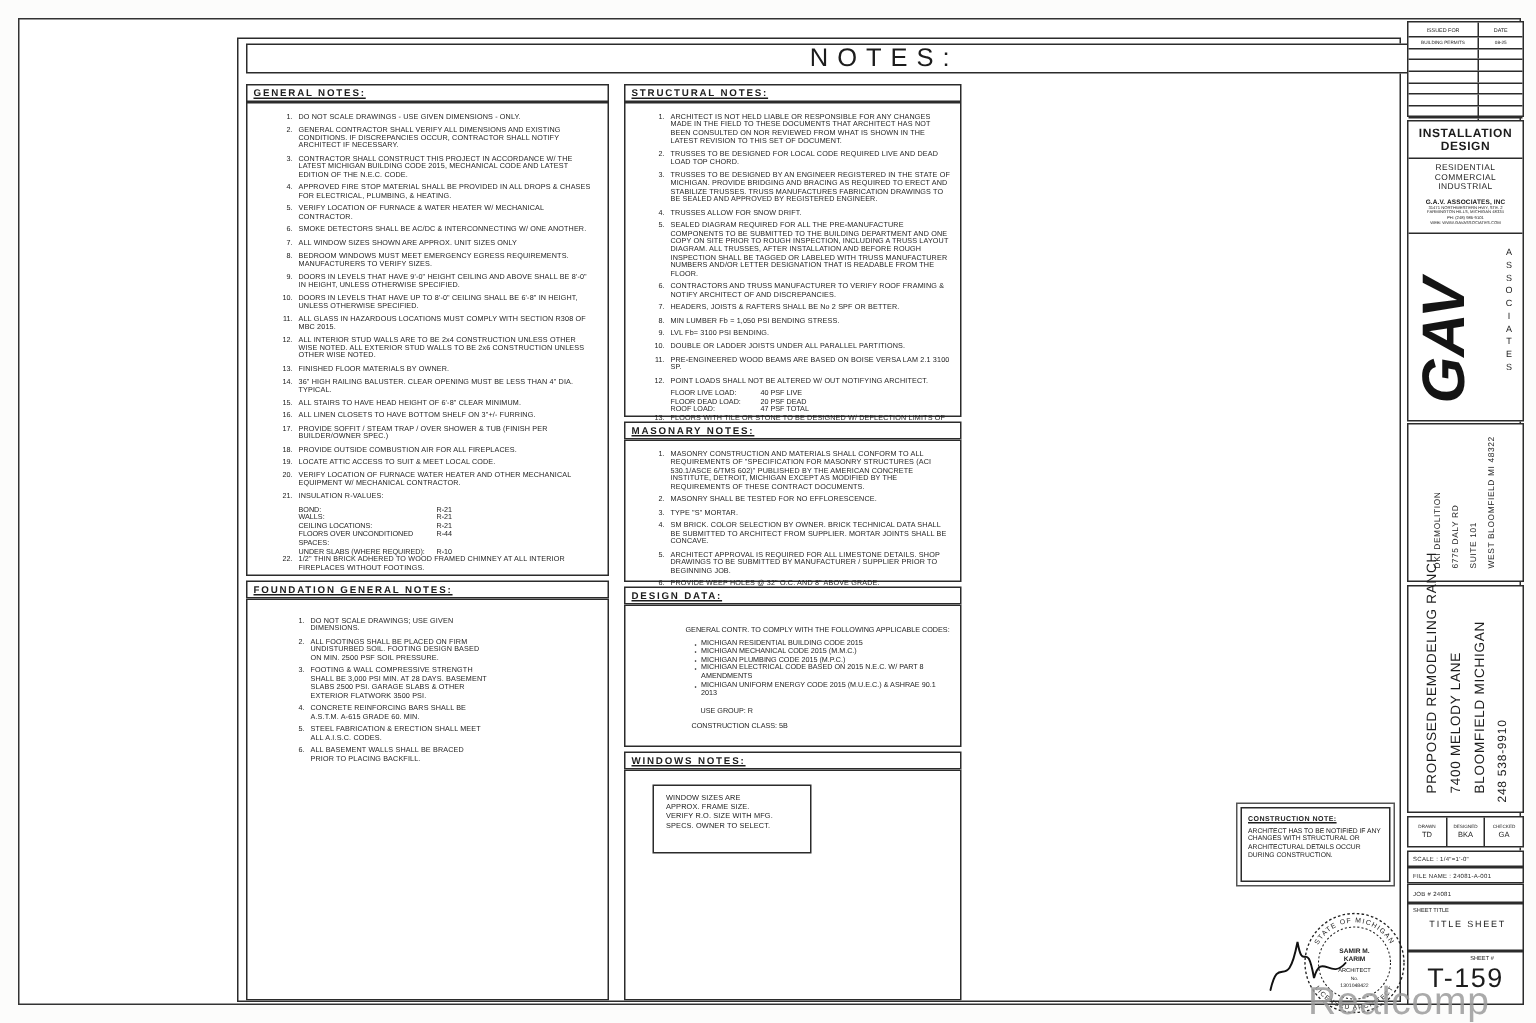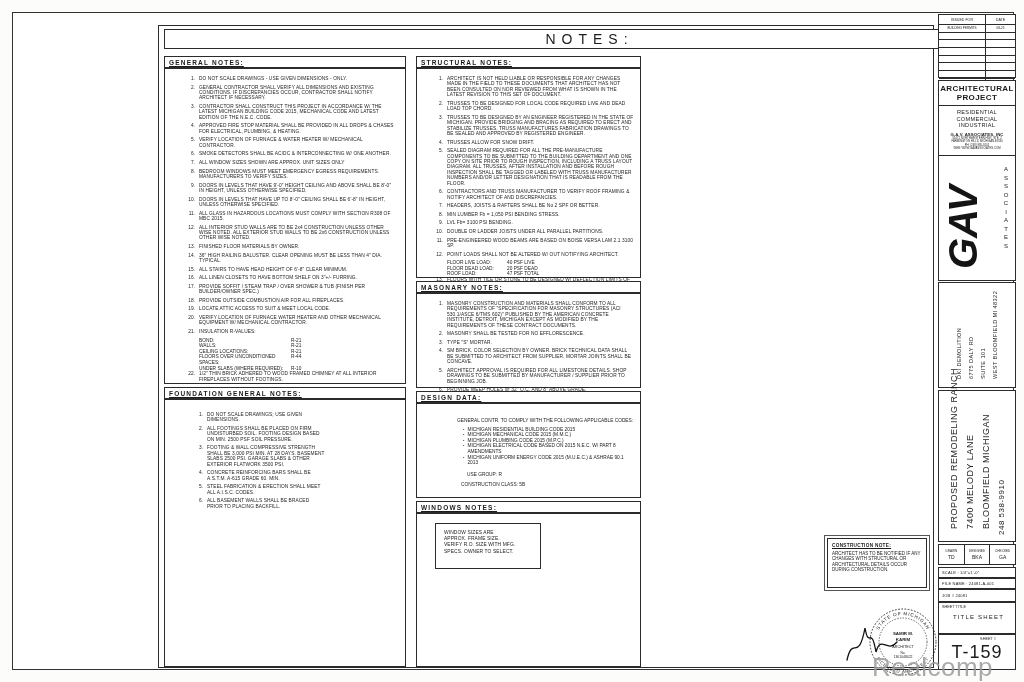--- a/index.html
+++ b/index.html
@@ -6,21 +6,21 @@
   body{width:1024px;height:682px;position:relative;background:#fcfcfb;
        font-family:"Liberation Sans",sans-serif;color:#1c1c1c;overflow:hidden;
        -webkit-font-smoothing:antialiased;}
   .abs{position:absolute;box-sizing:border-box;}
   .bordered{border:1px solid #2b2b2b;background:#fff;}
   
   #sheet-border{left:12px;top:12px;width:1002px;height:658px;border:1px solid #333;background:#fff;}
   #main-area{left:158px;top:25px;width:776px;height:643px;border:1px solid #2b2b2b;background:#fff;}
   
   .notes-title{left:5px;top:3px;width:851px;height:20px;display:flex;align-items:center;justify-content:center;
-               font-size:14px;letter-spacing:6px;}
+               font-size:17px;letter-spacing:6px;}
   
   .hdr-box{height:12px;display:flex;align-items:center;padding-left:4px;}
   .hdr{font-size:6.5px;font-weight:bold;letter-spacing:1.2px;text-decoration:underline;}
   .body-box{background:#fff;}
   .note-list{padding:7px 8px 0 8px;}
   .note-item{display:flex;margin-bottom:3.2px;}
   .nn{width:12px;text-align:right;margin-right:4px;flex:none;font-size:4.8px;line-height:5.4px;}
   .nt{font-size:4.8px;line-height:5.4px;letter-spacing:.1px;}
   .note-wrap{}
   .note-subs{margin-left:16px;}
@@ -721,22 +721,22 @@
       <div class="i-c2"></div>
     </div>
   <div class="irow">
       <div class="i-c1"></div>
       <div class="i-c2"></div>
     </div>
 </div>
 
 <div class="abs tb" id="firm">
   <div class="firm-head">
-    <div>ARCHITECTURAL</div>
-    <div>PROJECT</div>
+    <div>INSTALLATION</div>
+    <div>DESIGN</div>
   </div>
   <div class="services">
 
   <div>RESIDENTIAL</div>
       <div>COMMERCIAL</div>
       <div>INDUSTRIAL</div>
     </div>
   <div class="gav-name">G.A.V. ASSOCIATES, INC</div>
   <div class="gav-addr">
 

